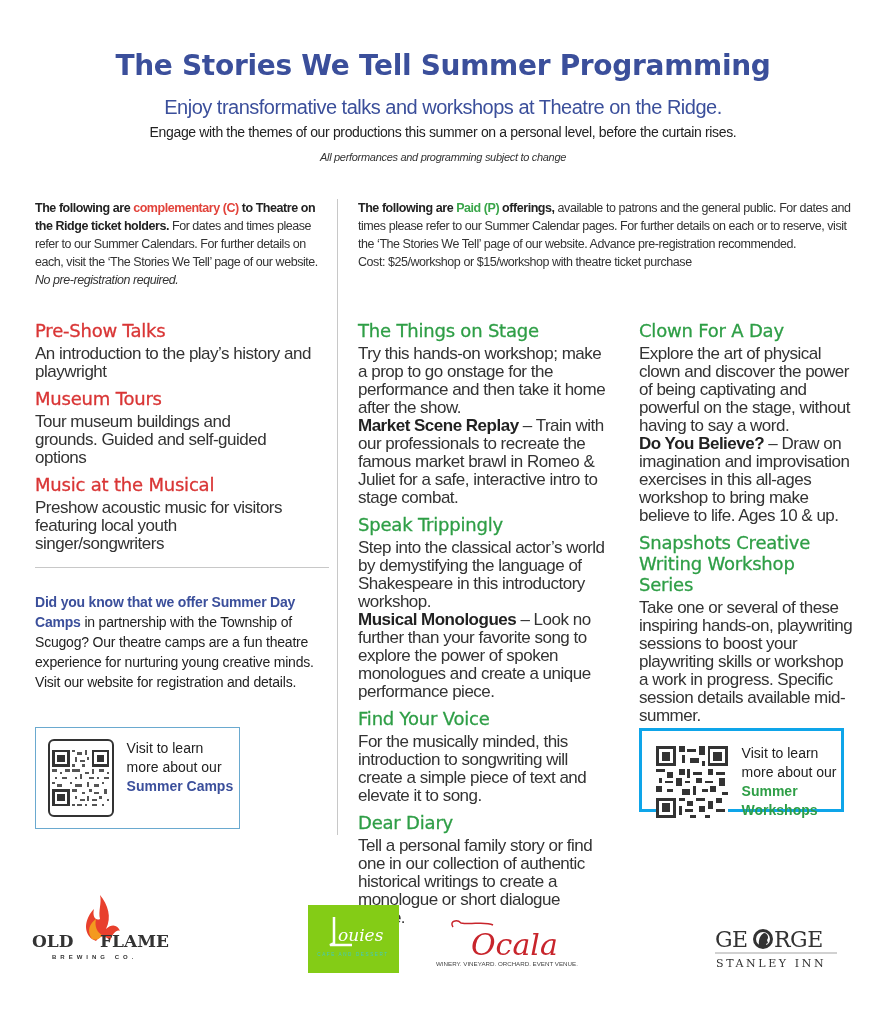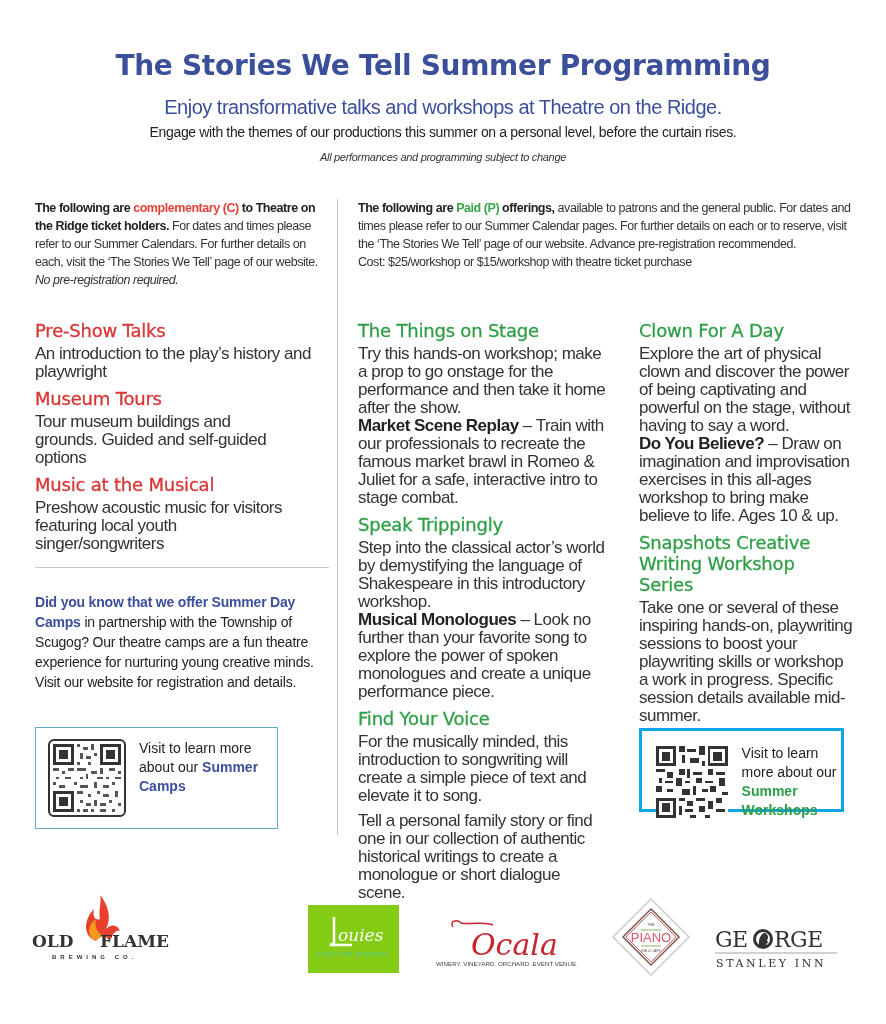--- a/index.html
+++ b/index.html
@@ -25,21 +25,21 @@
   .h-green { color: #2e9e46; -webkit-text-stroke: 0.3px #2e9e46; }
   .body-txt { font-family: "Liberation Sans", sans-serif; font-size: 17px; line-height: 18px; color: #333; letter-spacing: -0.5px; }
   .body-txt b { color: #222; }
   .section { margin-bottom: 7px; }
   .section .h-red, .section .h-green { margin-bottom: 4px; }
 
   .camps { position: absolute; left: 35px; top: 592px; width: 295px; font-family: "Liberation Sans", sans-serif; font-size: 14px; line-height: 20px; color: #222; letter-spacing: -0.2px; }
   .camps b { color: #3b4f9b; }
 
   .qr-box { position: absolute; background: #fff; display: flex; align-items: flex-start; }
-  .qr-box.blue { left: 35px; top: 727px; width: 243px; height: 102px; border: 1px solid #6aa9cf; }
+  .qr-box.blue { left: 35px; top: 727px; width: 205px; height: 102px; border: 1px solid #6aa9cf; }
   .qr-box.green { left: 639px; top: 728px; width: 205px; height: 84px; border: 3px solid #0ea5e9; }
   .qr { position: relative; background: #fff; border: 2px solid #333; border-radius: 6px; }
   .qr.blue-qr { width: 78px; height: 78px; margin: 11px 0 0 12px; }
   .qr.green-qr { width: 72px; height: 72px; margin: 15px 0 0 14px; border: none; }
   .qr svg { width: 100%; height: 100%; display: block; }
   .qr-text { font-family: "Liberation Sans", sans-serif; font-size: 14px; line-height: 19px; color: #222; }
   .qr-box.blue .qr-text { margin: 11px 0 0 13px; width: 135px; }
   .qr-box.green .qr-text { margin: 13px 0 0 14px; width: 100px; }
   .qr-text .link-blue { color: #3b4f9b; font-weight: bold; }
   .qr-text .link-green { color: #2e9e46; font-weight: bold; }
@@ -160,20 +160,21 @@
   </div>
   <div class="section">
     <div class="h-green">Speak Trippingly</div>
     <div class="body-txt"><span>Step into the classical actor’s world by demystifying the language of Shakespeare in this introductory workshop.</span><br><b>Musical Monologues</b><span> – Look no further than your favorite song to explore the power of spoken monologues and create a unique performance piece.</span></div>
   </div>
   <div class="section">
     <div class="h-green">Find Your Voice</div>
     <div class="body-txt">For the musically minded, this introduction to songwriting will create a simple piece of text and elevate it to song.</div>
   </div>
   <div class="section">
+    <div class="h-green">Dear Diary</div>
     <div class="body-txt">Tell a personal family story or find one in our collection of authentic historical writings to create a monologue or short dialogue scene.</div>
   </div>
 </div>
 
 <div class="col" style="left:639px; top:320px; width:215px;">
   <div class="section">
     <div class="h-green">Clown For A Day</div>
     <div class="body-txt"><span>Explore the art of physical clown and discover the power of being captivating and powerful on the stage, without having to say a word.</span><br><b>Do You Believe?</b><span> – Draw on imagination and improvisation exercises in this all-ages workshop to bring make believe to life. Ages 10 &amp; up.</span></div>
   </div>
   <div class="section">
@@ -263,32 +264,20 @@
   </div>
 
   <div class="logo" style="left:433px; top:20px; width:158px; height:55px;">
     <svg width="158" height="55" viewBox="0 0 158 55">
       <path d="M20 12 C16 6 24 4 28 8 C38 10 52 6 60 10" stroke="#c8252c" stroke-width="1.5" fill="none"></path>
       <text x="38" y="40" font-family="DejaVu Serif, serif" font-style="italic" font-size="30" fill="#c8252c">Ocala</text>
       <text x="3" y="51" font-family="Liberation Sans, sans-serif" font-size="6.2" fill="#444">WINERY. VINEYARD. ORCHARD. EVENT VENUE.</text>
     </svg>
   </div>
 
-  <div class="logo" style="left:611px; top:2px; width:80px; height:80px;">
-    <svg width="80" height="80" viewBox="0 0 80 80">
-      <path d="M40 2 L78 40 L40 78 L2 40 Z" fill="none" stroke="#ccc" stroke-width="1.5"></path>
-      <path d="M40 12 L68 40 L40 68 L12 40 Z" fill="none" stroke="#7a5a4a" stroke-width="1.5"></path>
-      <path d="M40 15 L65 40 L40 65 L15 40 Z" fill="none" stroke="#d9596a" stroke-width="1"></path>
-      <text x="40" y="29" text-anchor="middle" font-family="Liberation Sans, sans-serif" font-size="4" fill="#555">THE</text>
-      <path d="M30 33 L50 33" stroke="#8fb35a" stroke-width="1"></path>
-      <text x="40" y="45" text-anchor="middle" font-family="Liberation Sans, sans-serif" font-size="13" fill="#d9596a">PIANO</text>
-      <path d="M30 49 L50 49" stroke="#8fb35a" stroke-width="1"></path>
-      <text x="40" y="55" text-anchor="middle" font-family="Liberation Sans, sans-serif" font-size="3.5" fill="#555">INN &amp; CAFE</text>
-    </svg>
-  </div>
 
   <div class="logo" style="left:715px; top:30px; width:125px; height:45px;">
     <svg width="125" height="45" viewBox="0 0 125 45">
       <text x="0" y="22" font-family="DejaVu Serif, serif" font-size="22" fill="#333" letter-spacing="-0.5">GE</text>
       <circle cx="48" cy="14" r="10" fill="#333"></circle>
       <circle cx="48" cy="14" r="7" fill="#fff"></circle>
       <path d="M44 21 C43 14 46 8 50 8 C53 9 54 13 52 15 L53 18 L51 19 L52 21 Z" fill="#333"></path>
       <text x="59" y="22" font-family="DejaVu Serif, serif" font-size="22" fill="#333" letter-spacing="-0.5">RGE</text>
       <path d="M0 28 L122 28" stroke="#666" stroke-width="0.6"></path>
       <text x="1" y="42" font-family="DejaVu Serif, serif" font-size="11" fill="#333" letter-spacing="2.6">STANLEY INN</text>

